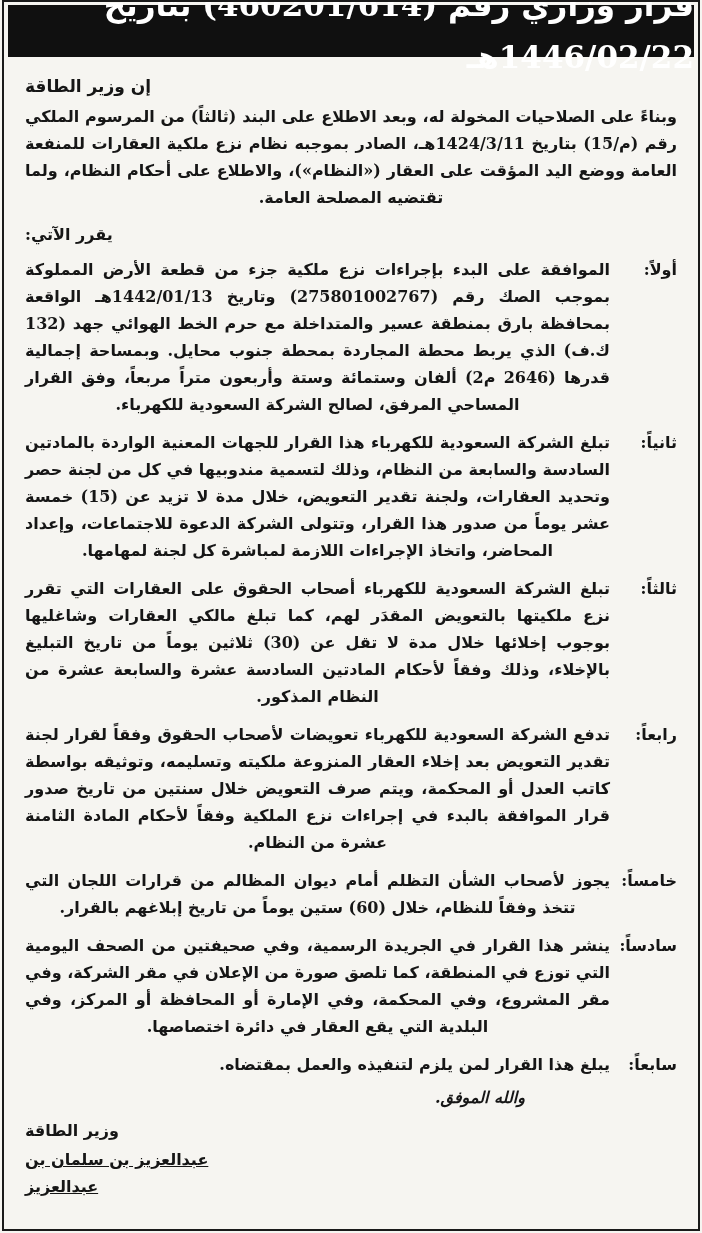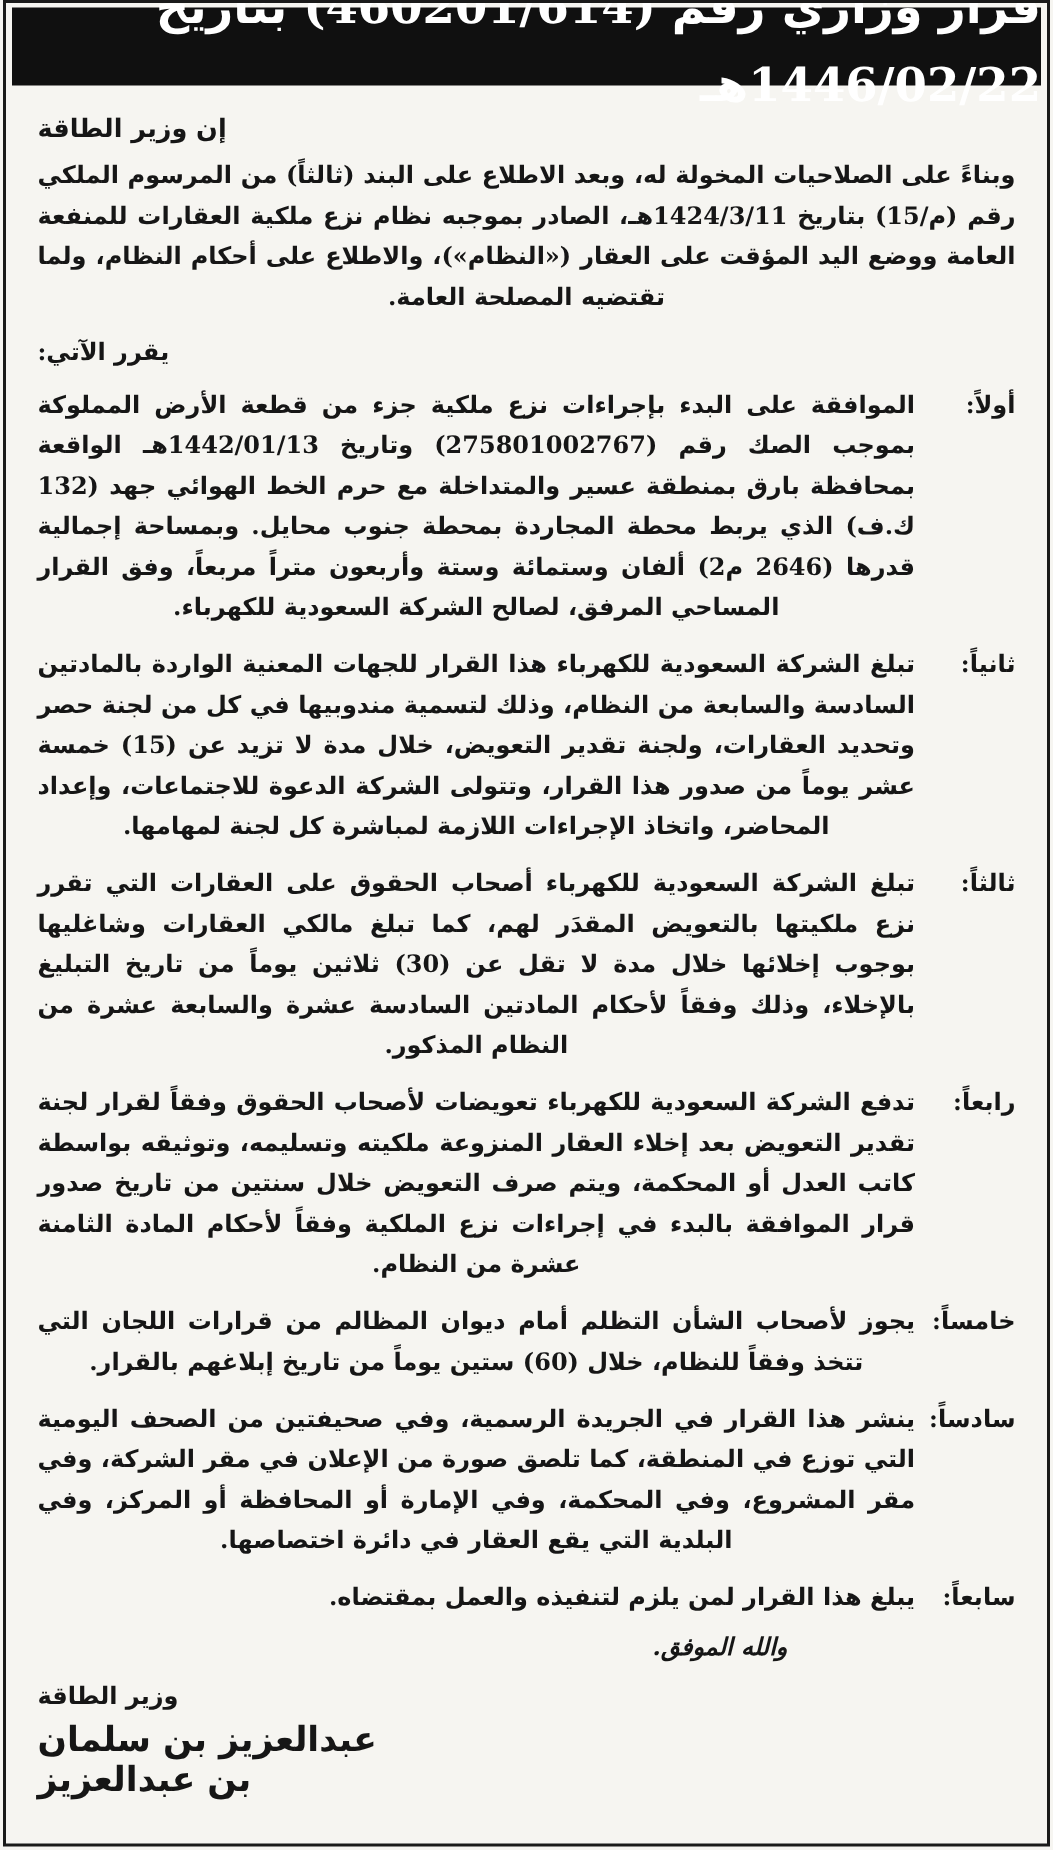--- a/index.html
+++ b/index.html
@@ -64,21 +64,21 @@
   .section-row:last-child .sec-text{text-align-last:right;}
   .section-row:last-child{margin-bottom:6px;}
   .blessing{
     text-align:center;padding-left:258px;margin:4px 0 6px 0;font-style:italic;
   }
   .signature{
     width:250px;margin-left:0;margin-right:auto;
     text-align:left;direction:rtl;
   }
   .sig-title{margin-bottom:2px;padding-right:60px;}
-  .sig-name{font-size:23px;}
+  .sig-name{font-size:16px;text-decoration:underline;}
 </style>
 </head>
 <body>
 
 <div class="page">
   <div class="frame">
 
     <div class="header-bar">
       <span>قرار وزاري رقم (460201/614) بتاريخ 1446/02/22هـ</span>
     </div>

